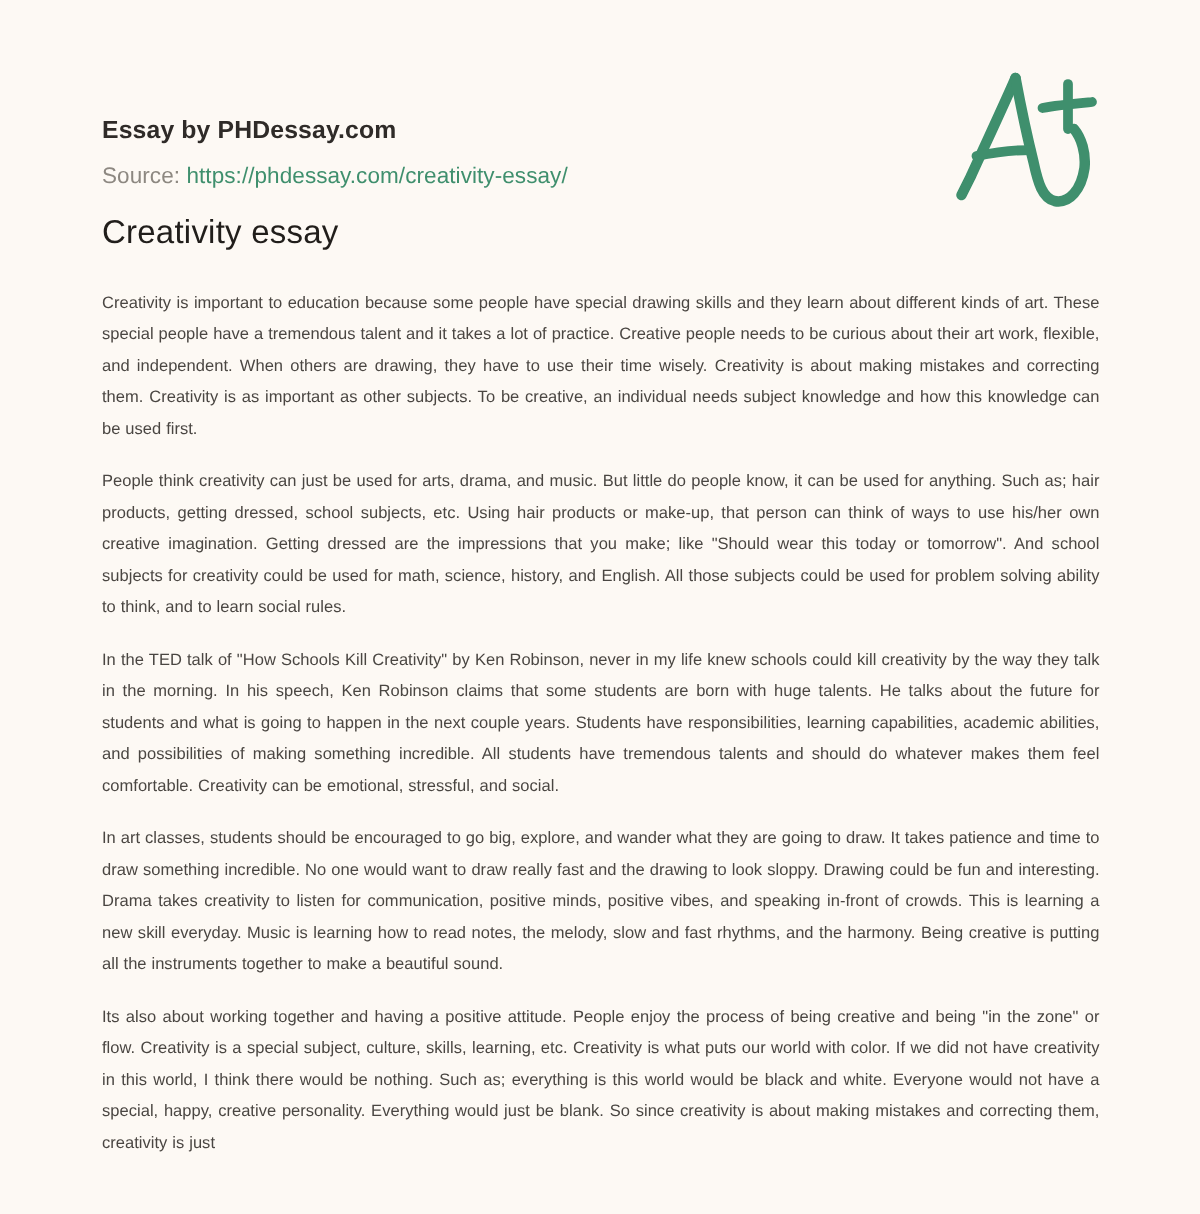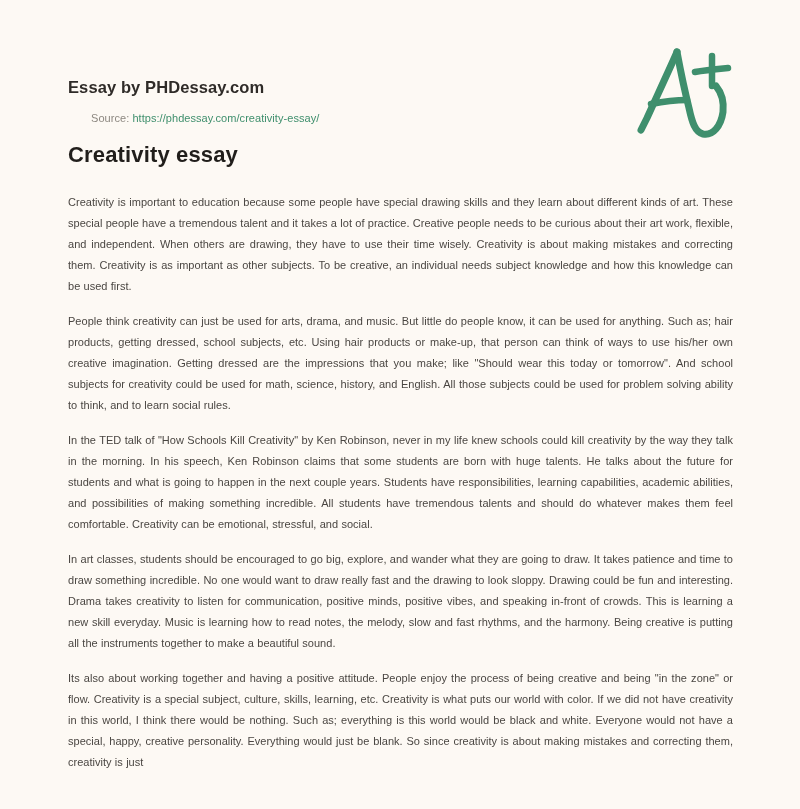--- a/index.html
+++ b/index.html
@@ -35,24 +35,23 @@
   .brand-line {
     font-size: 16.5px;
     font-weight: bold;
     color: #2f2b28;
     letter-spacing: 0.1px;
     line-height: 22px;
   }
 
   .source-line {
     margin-top: 12px;
-    font-size: 11px;
+    font-size: 15px;
     line-height: 16px;
     letter-spacing: 0.05px;
-    margin-left: 23px;
   }
   .source-label {
     color: #8d8881;
   }
   .source-url {
     color: #3f8f6d;
     text-decoration: none;
   }
 
   .logo {
@@ -62,21 +61,21 @@
     width: 110px;
     height: 98px;
     display: block;
   }
 
   
   .doc-title {
     margin: 0;
     padding-top: 52px;
     font-size: 22px;
-    font-weight: bold;
+    font-weight: normal;
     color: #211e1b;
     letter-spacing: 0.15px;
     line-height: 30px;
   }
 
   
   .article {
     padding-top: 22px;
   }
 

